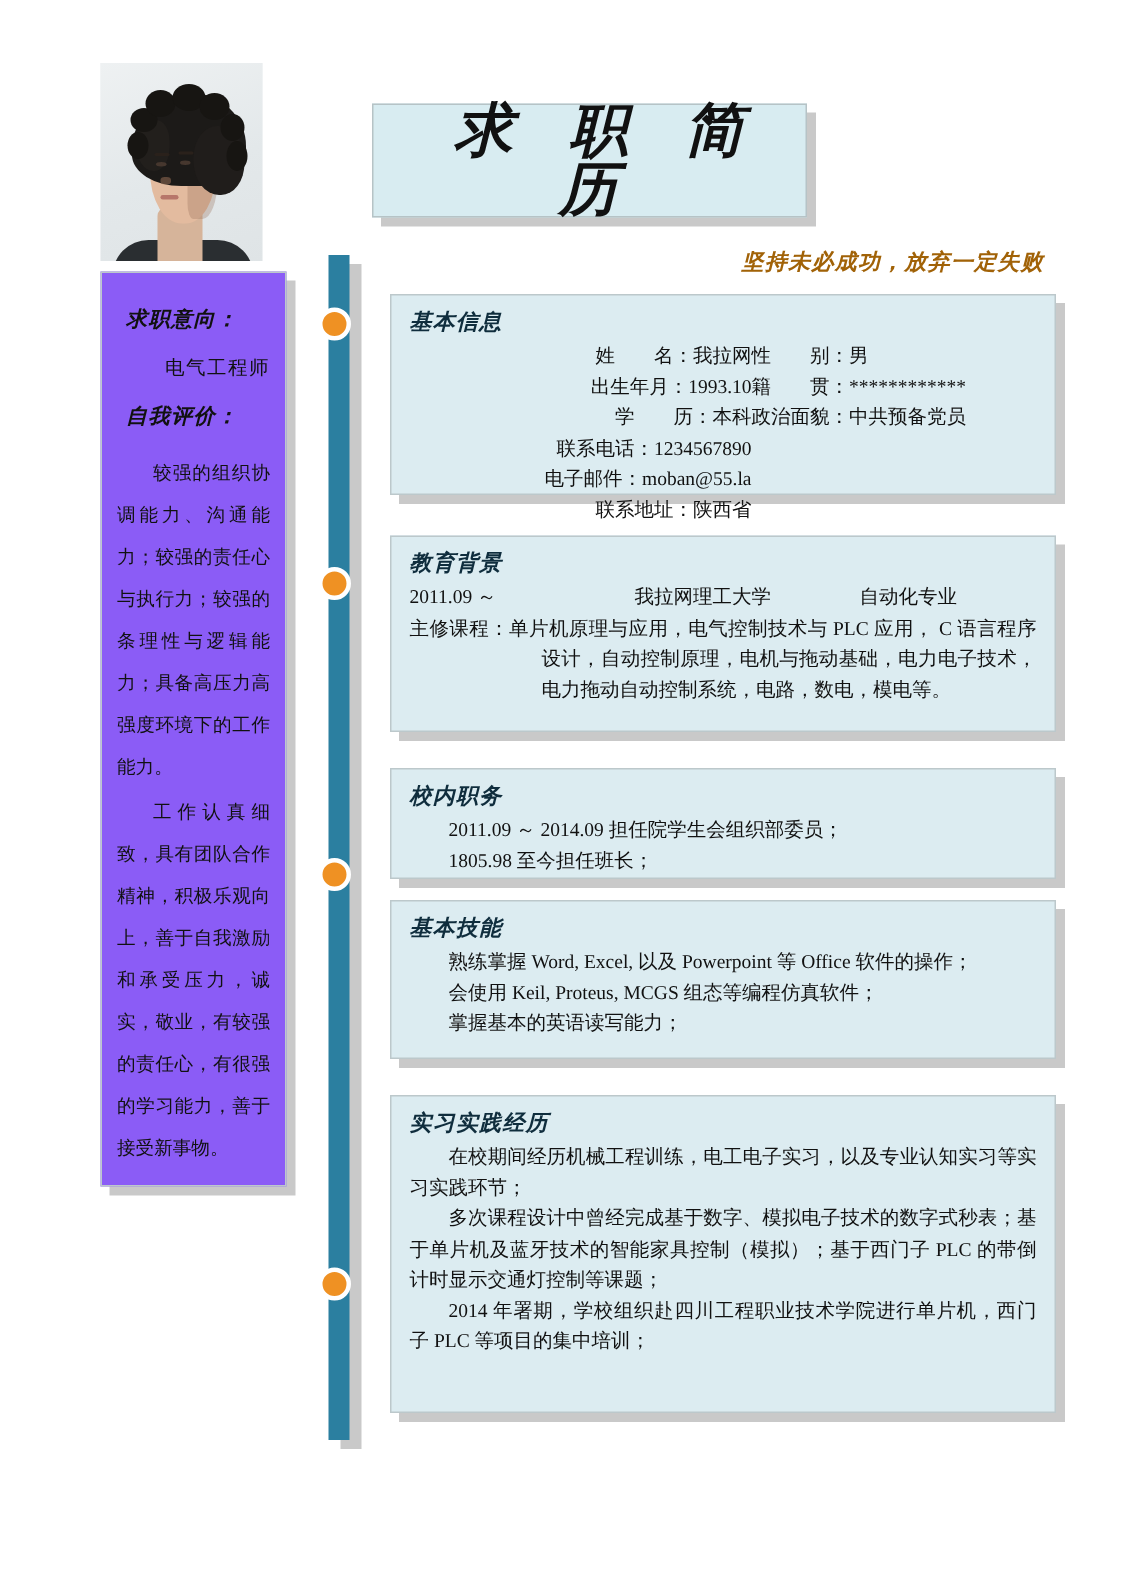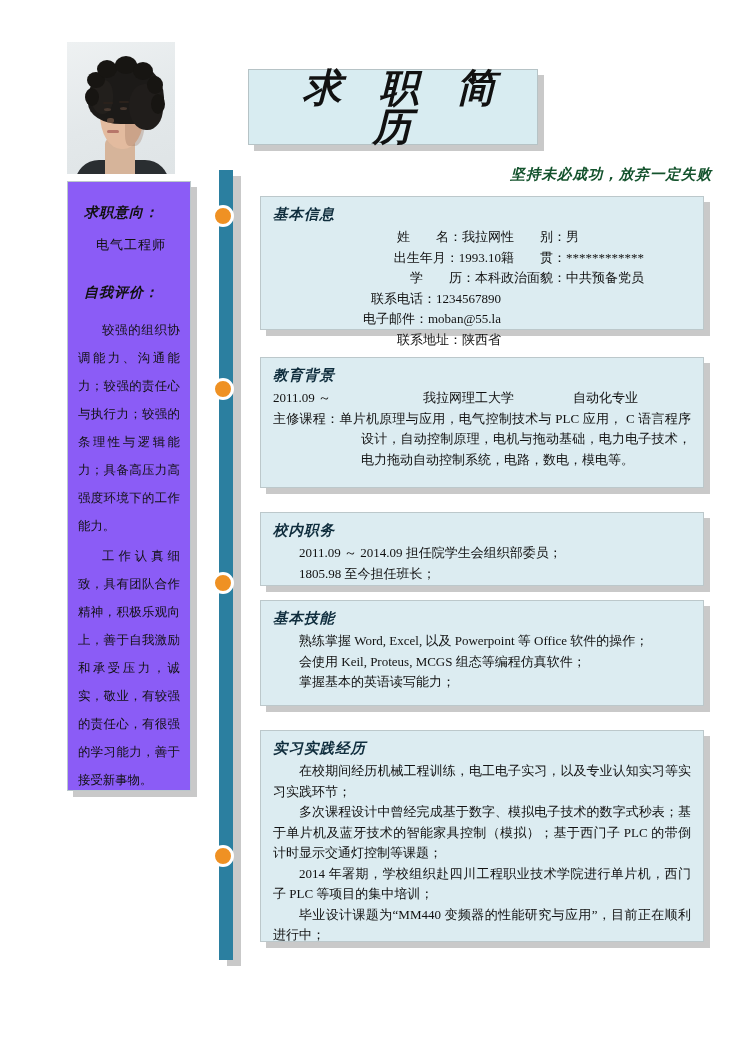--- a/index.html
+++ b/index.html
@@ -145,27 +145,27 @@
     font-size: 39px;
     font-weight: bold;
     font-style: italic;
     letter-spacing: 14px;
     color: #111111;
     text-indent: 14px;
     line-height: 1;
   }
   .slogan {
     position: absolute;
-    left: 300px; top: 165px;
+    left: 284px; top: 165px;
     width: 412px;
     text-align: right;
     font-size: 14.5px;
     font-weight: bold;
     font-style: italic;
-    color: #14532d;
+    color: #a16207;
     letter-spacing: 1px;
     font-family: "Liberation Serif", "DejaVu Serif", serif;
   }
 
   
   .side-shadow {
     position: absolute;
     left: 73px; top: 187px;
     width: 124px; height: 610px;
     background: #c9c9c9;
@@ -185,22 +185,23 @@
     font-style: italic;
     color: #111111;
     letter-spacing: 1px;
     margin: 0 0 14px 6px;
     font-family: "Liberation Serif", "DejaVu Serif", serif;
   }
   .side-value {
     font-size: 13px;
     color: #111111;
     letter-spacing: 1px;
-    margin: 0 0 30px 18px;
-    font-family: "Liberation Serif", "DejaVu Serif", serif;
+    margin: 0 0 15px 18px;
+    font-family: "Liberation Serif", "DejaVu Serif", serif;
+    text-align: right;
   }
   .side-para {
     font-size: 12.4px;
     line-height: 28px;
     color: #111111;
     text-align: justify;
     text-align-last: left;
     text-indent: 24px;
     margin: 0 0 2px 0;
     font-family: "Liberation Serif", "DejaVu Serif", serif;
@@ -386,18 +387,17 @@
   </div>
 
   <div class="card-wrap" style="left:260px; top:730px; width:444px; height:212px;">
     <div class="card-shadow"></div>
     <div class="card">
       <div class="card-title">实习实践经历</div>
       <div class="card-body">
         <div class="indent1 just">在校期间经历机械工程训练，电工电子实习，以及专业认知实习等实习实践环节；</div>
         <div class="indent1 just">多次课程设计中曾经完成基于数字、模拟电子技术的数字式秒表；基于单片机及蓝牙技术的智能家具控制（模拟）；基于西门子 PLC 的带倒计时显示交通灯控制等课题；</div>
         <div class="indent1 just">2014 年署期，学校组织赴四川工程职业技术学院进行单片机，西门子 PLC 等项目的集中培训；</div>
-        <div class="indent1 just">毕业设计课题为“MM440 变频器的性能研究与应用”，目前正在顺利进行中；</div>
       </div>
     </div>
   </div>
 
 </div>
 
 </body></html>

